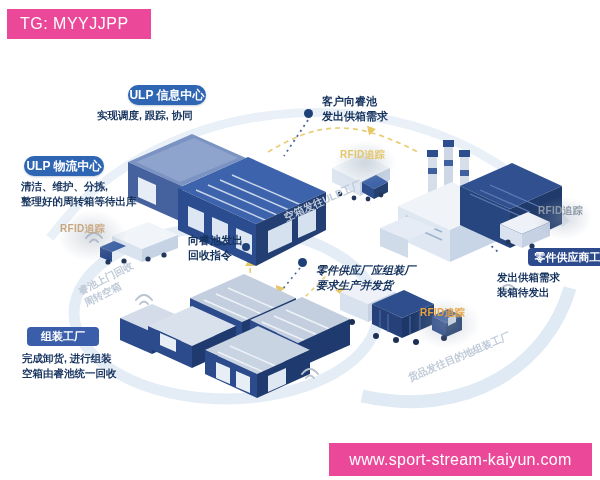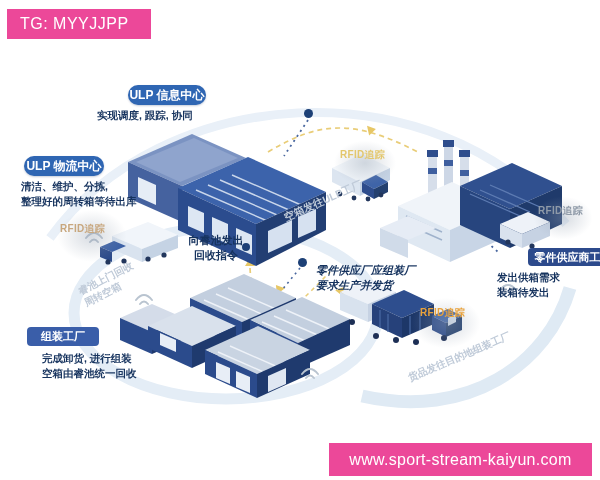--- a/index.html
+++ b/index.html
@@ -184,34 +184,38 @@
     <div>实现调度, 跟踪, 协同</div>
   </div>
 
   <div class="abs pill" style="left:24px;top:156px;width:80px;height:20px;">ULP 物流中心</div>
   <div class="abs desc" style="left:21px;top:179px;">
     <div>清洁、维护、分拣,</div>
     <div>整理好的周转箱等待出库</div>
   </div>
 
   <div class="abs navy-btn" style="left:27px;top:327px;width:72px;height:19px;background:#3a5ea9;">组装工厂</div>
-  <div class="abs desc" style="left:22px;top:351px;margin-left:20px;">
+  <div class="abs desc" style="left:22px;top:351px;">
     <div>完成卸货, 进行组装</div>
     <div>空箱由睿池统一回收</div>
   </div>
 
   <div class="abs navy-btn" style="left:492px;top:248px;width:90px;height:18px;margin-left:36px;">零件供应商工厂</div>
   <div class="abs desc" style="left:497px;top:270px;">
     <div>发出供箱需求</div>
     <div>装箱待发出</div>
   </div>
 
   <div class="abs dot" style="left:304px;top:109px;width:9px;height:9px;"></div>
-
-  <div class="abs ann" style="left:188px;top:233px;width:56px;text-align:center;">
+  <div class="abs ann" style="left:322px;top:94px;">
+    <div>客户向睿池</div>
+    <div>发出供箱需求</div>
+  </div>
+
+  <div class="abs ann" style="left:188px;top:233px;width:56px;">
     <div>向睿池发出</div>
     <div>回收指令</div>
   </div>
   <div class="abs dot" style="left:242px;top:243px;width:8px;height:8px;"></div>
 
   <div class="abs dot" style="left:298px;top:258px;width:9px;height:9px;"></div>
   <div class="abs ann" style="left:316px;top:263px;font-style:italic;">
     <div>零件供应厂应组装厂</div>
     <div>要求生产并发货</div>
   </div>

